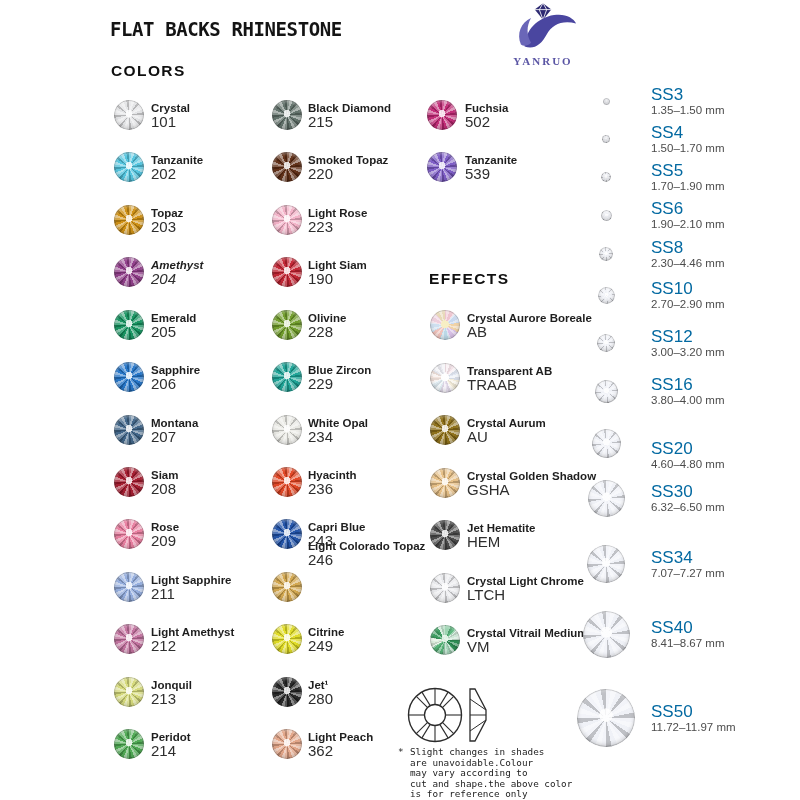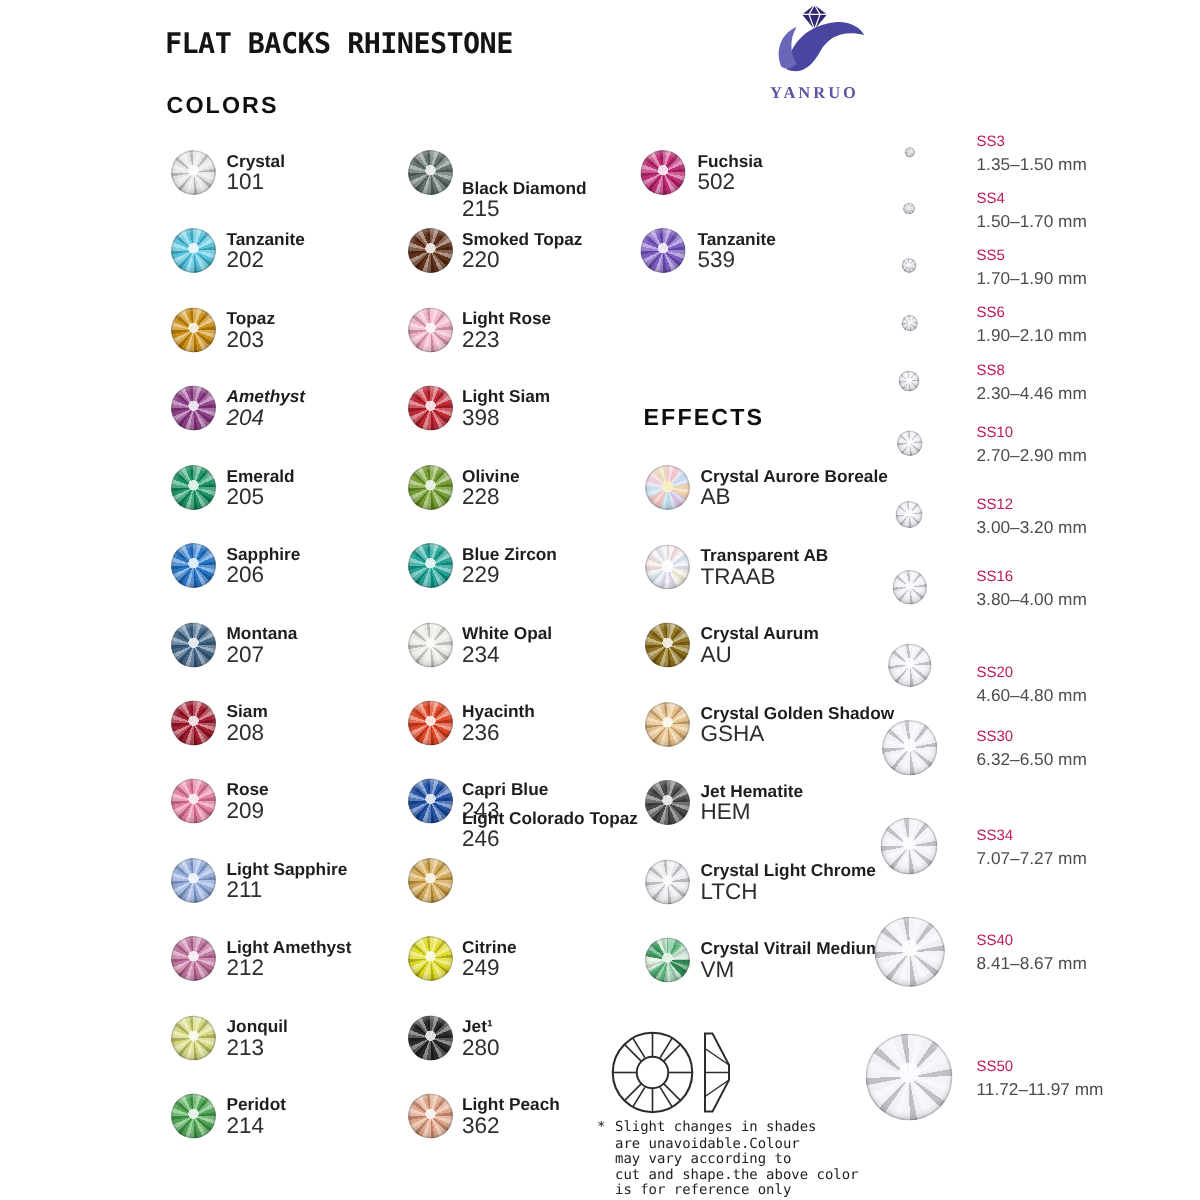--- a/index.html
+++ b/index.html
@@ -42,21 +42,21 @@
       radial-gradient(circle at 50% 45%, rgba(235,248,238,.9) 0 15%, rgba(255,255,255,0) 16%),
       repeating-conic-gradient(from 10deg, rgba(255,255,255,.4) 0deg 12deg, rgba(0,0,0,.12) 12deg 22deg, rgba(255,255,255,0) 22deg 32deg),
       conic-gradient(#5cb87e 0 50deg,#cfe8d8 50deg 90deg,#2f8f55 90deg 140deg,#a8d8bc 140deg 190deg,
         #57b478 190deg 240deg,#e0f0e0 240deg 280deg,#3f9f63 280deg 330deg,#bfe4cc 330deg 360deg);}
 
   .stone-labels{position:absolute;white-space:nowrap;}
   .stone-name{font-size:11.5px;font-weight:bold;color:#1e1e1e;line-height:14px;}
   .stone-code{font-size:15px;color:#2e2e2e;line-height:13px;}
 
   .size-labels{position:absolute;white-space:nowrap;}
-  .size-name{font-size:10px;color:#be185d;line-height:17px;}
+  .size-name{font-size:17px;color:#0369a1;line-height:17px;}
   .size-range{font-size:11.5px;color:#4c4c4c;line-height:14px;}
 
   .diag{position:absolute;}
   .note{position:absolute;left:398px;top:747px;
         font-family:"DejaVu Sans Mono",monospace;font-size:9.3px;line-height:10.6px;color:#1c1c1c;}
   .note-marker{position:absolute;left:0;top:0;}
   .note-lines{margin-left:12px;}
 </style>
 </head>
 <body>
@@ -138,38 +138,38 @@
       <div class="stone-labels" style="left: 151px; top: 678px;">
     <div class="stone-name">Jonquil</div>
     <div class="stone-code">213</div>
   </div>
       <span class="gem" style="left: 114px; top: 729px; width: 30px; height: 30px; --c: #4AA74F;"></span>
       <div class="stone-labels" style="left: 151px; top: 730px;">
     <div class="stone-name">Peridot</div>
     <div class="stone-code">214</div>
   </div>
       <span class="gem" style="left: 272px; top: 100px; width: 30px; height: 30px; --c: #5E6E67;"></span>
-      <div class="stone-labels" style="left: 308px; top: 119px;">
+      <div class="stone-labels" style="left: 308px; top: 101px;">
     <div class="stone-name">Black Diamond</div>
     <div class="stone-code">215</div>
   </div>
       <span class="gem" style="left: 272px; top: 152px; width: 30px; height: 30px; --c: #5D2B12;"></span>
       <div class="stone-labels" style="left: 308px; top: 153px;">
     <div class="stone-name">Smoked Topaz</div>
     <div class="stone-code">220</div>
   </div>
       <span class="gem" style="left: 272px; top: 205px; width: 30px; height: 30px; --c: #F3B0C6;"></span>
       <div class="stone-labels" style="left: 308px; top: 206px;">
     <div class="stone-name">Light Rose</div>
     <div class="stone-code">223</div>
   </div>
       <span class="gem" style="left: 272px; top: 257px; width: 30px; height: 30px; --c: #C2202F;"></span>
       <div class="stone-labels" style="left: 308px; top: 258px;">
     <div class="stone-name">Light Siam</div>
-    <div class="stone-code">398</div>
+    <div class="stone-code">190</div>
   </div>
       <span class="gem" style="left: 272px; top: 310px; width: 30px; height: 30px; --c: #6E9B27;"></span>
       <div class="stone-labels" style="left: 308px; top: 311px;">
     <div class="stone-name">Olivine</div>
     <div class="stone-code">228</div>
   </div>
       <span class="gem" style="left: 272px; top: 362px; width: 30px; height: 30px; --c: #19A295;"></span>
       <div class="stone-labels" style="left: 308px; top: 363px;">
     <div class="stone-name">Blue Zircon</div>
     <div class="stone-code">229</div>

